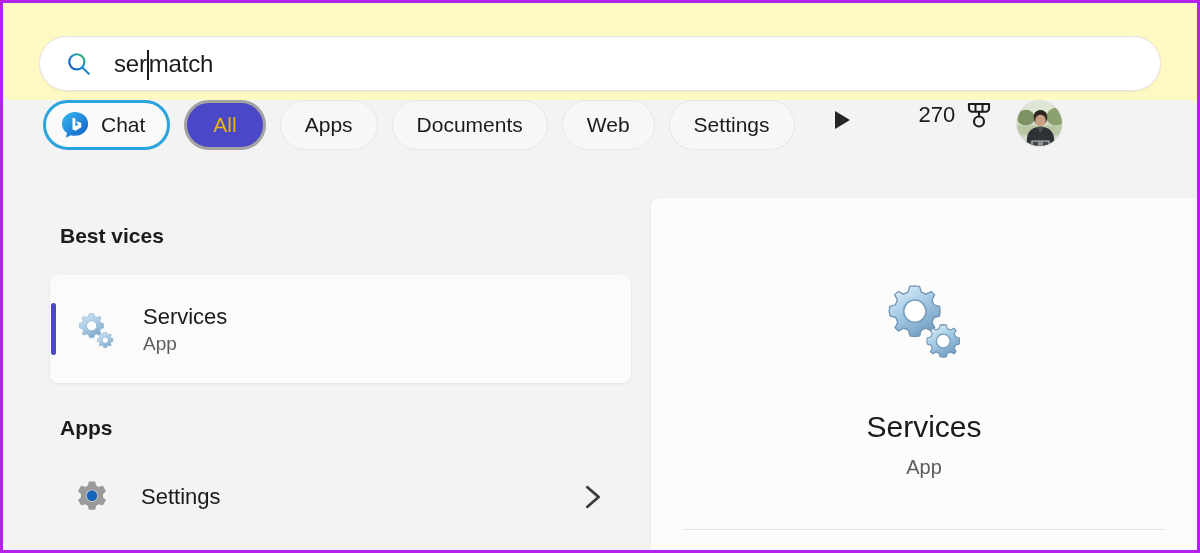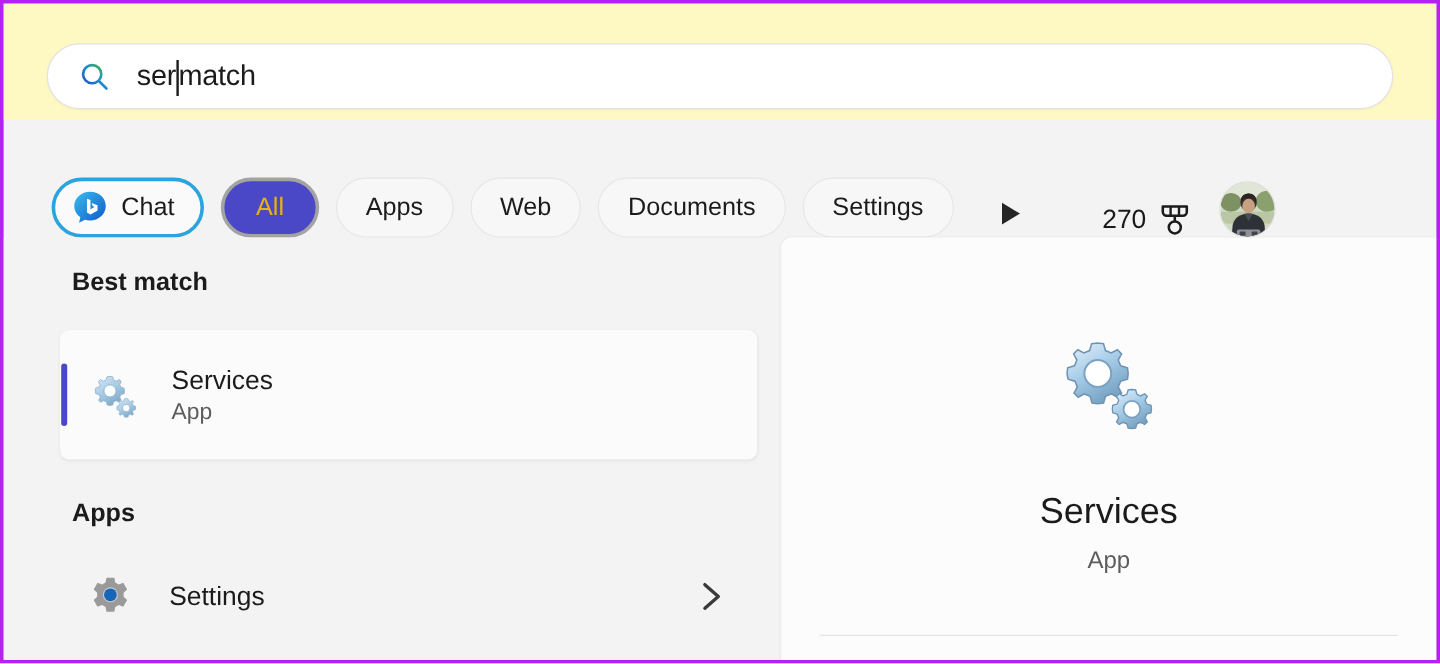--- a/index.html
+++ b/index.html
@@ -71,21 +71,21 @@
     top: 1px;
   }
 
   
   #pill-row {
     position: absolute;
     left: 0; top: 97px;
     width: 1194px;
     height: 98px;
     display: flex;
-    align-items: flex-end;
+    align-items: flex-start;
     padding-left: 40px;
   }
 
   .pill {
     height: 50px;
     border-radius: 26px;
     display: flex;
     align-items: center;
     justify-content: center;
     padding: 0 24px;
@@ -300,24 +300,24 @@
       <span class="pill-label">Chat</span>
     </div>
 
     <div class="pill selected">
       <span>All</span>
     </div>
     <div class="pill">
       <span>Apps</span>
     </div>
     <div class="pill">
+      <span>Documents</span>
+    </div>
+    <div class="pill">
       <span>Web</span>
-    </div>
-    <div class="pill">
-      <span>Documents</span>
     </div>
     <div class="pill">
       <span>Settings</span>
     </div>
 
     <div id="more-filters-arrow">
       <svg viewBox="0 0 20 22" width="20" height="22">
         <polygon points="3,2 18,11 3,20" fill="#252525"></polygon>
       </svg>
     </div>
@@ -349,21 +349,21 @@
         <rect x="16.4" y="41.8" width="5" height="3.6" rx="0.8" fill="#40444a"></rect>
         <rect x="26.6" y="41.8" width="5" height="3.6" rx="0.8" fill="#40444a"></rect>
       </svg>
     </div>
   </div>
 
   <div id="body-area">
 
     <div id="results-col">
 
-      <div class="section-heading" id="best-match-heading">Best match</div>
+      <div class="section-heading" id="best-match-heading">Best vices</div>
 
       <div id="best-match-card">
         <div id="best-match-accent"></div>
         <svg id="bm-icon" viewBox="0 0 48 48">
           <defs>
             <linearGradient id="gg1" x1="0" y1="0" x2="0.6" y2="1">
               <stop offset="0%" stop-color="#d8e7f4"></stop>
               <stop offset="55%" stop-color="#a9cbe4"></stop>
               <stop offset="100%" stop-color="#7fa9c8"></stop>
             </linearGradient>

